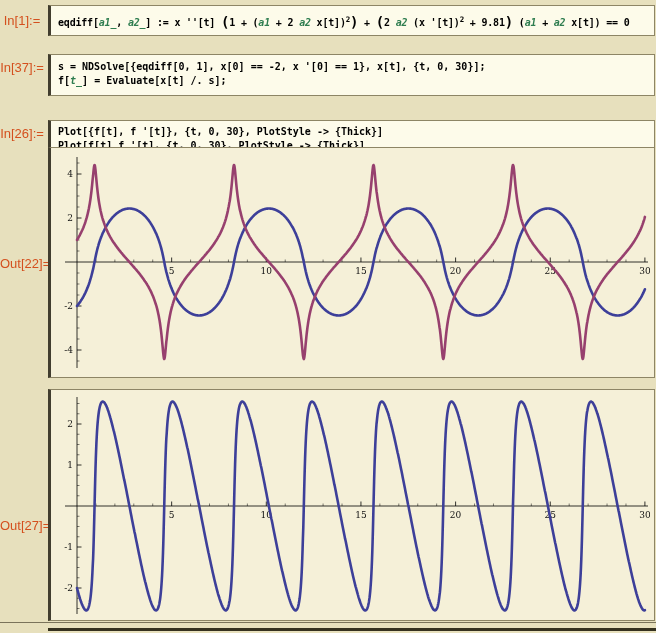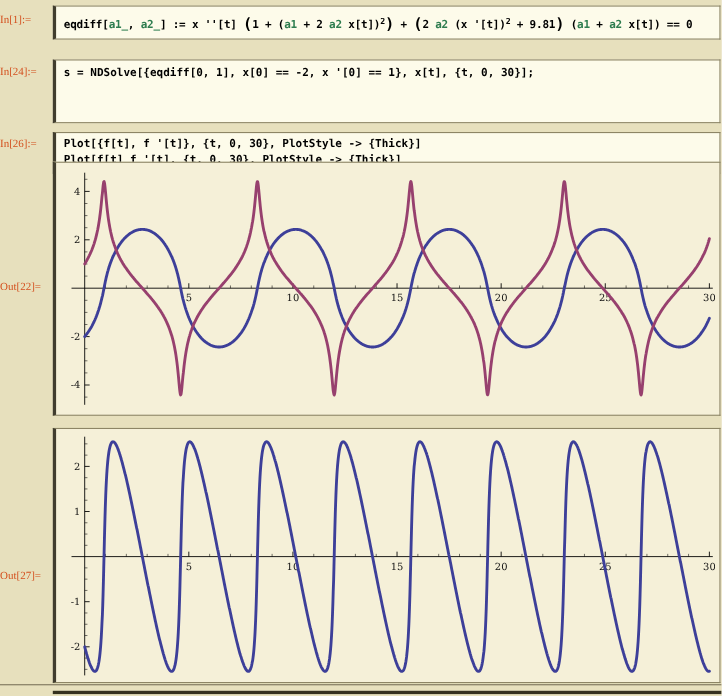--- a/index.html
+++ b/index.html
@@ -1,51 +1,52 @@
 <!DOCTYPE html>
 <html style="--page-bg: #e7e0bd; --cell-bg: #fdfbea; --output-bg: #f5f0d8; --cell-border: #8d8565; --cell-border-left: #413d2e; --label-color: #d4501e; --pattern-color: #2e7d4f; --code-color: #000000;"><head>
 <meta charset="utf-8">
 <style>
   *{box-sizing:border-box}
   html,body{margin:0;padding:0}
   body{width:656px;height:633px;font-family:"DejaVu Sans",sans-serif}
   .notebook{position:relative;width:656px;height:633px;background:var(--page-bg);overflow:hidden}
-  .cell-label{position:absolute;left:0;width:44px;text-align:left;
-    font-family:Liberation Serif, serif;font-size:10px;color:var(--label-color);white-space:nowrap}
+  .cell-label{position:absolute;left:0;width:44px;text-align:center;
+    font-family:Liberation Sans, sans-serif;font-size:13px;color:var(--label-color);white-space:nowrap}
   .cell{position:absolute;left:48px;width:607px;background:var(--cell-bg);
     border:1px solid var(--cell-border);border-left:3px solid var(--cell-border-left)}
   .cell.output{background:var(--output-bg)}
   .code-line{font-family:"DejaVu Sans Mono",monospace;font-weight:bold;font-size:10px;
     line-height:14px;color:var(--code-color);padding-left:7px;white-space:nowrap}
   .tight{letter-spacing:-0.2px}
-  .seg-p{color:var(--pattern-color)}
+  .seg-p{font-style:italic;color:var(--pattern-color)}
   .seg-sup{font-size:7.5px;vertical-align:3.5px}
   .seg-big{font-size:14px;vertical-align:-1px}
   .cell svg{display:block;margin:1px 0 0 2px}
   svg text{font-family:"DejaVu Serif",serif;font-size:9px;fill:#111}
   .insertion-line{position:absolute;left:0;top:622px;width:656px;height:1px;background:#7a735a}
   .next-cell-edge{position:absolute;left:48px;top:628px;width:608px;height:3px;background:#35311f}
 </style>
 </head>
 <body>
 
 <div class="notebook">
 
   <div class="cell-label" style="top:13px">In[1]:=</div>
-  <div class="cell-label" style="top:60px">In[24]:=</div>
+  <div class="cell-label" style="top:60px">In[37]:=</div>
   <div class="cell-label" style="top:126px">In[26]:=</div>
   <div class="cell-label" style="top:256px">Out[22]=</div>
   <div class="cell-label" style="top:518px">Out[27]=</div>
 
   <div class="cell input" id="cell-in1" style="top:5px;height:31px;padding-top:7px">
     <div class="code-line tight"><span>eqdiff[</span><span class="seg-p">a1_</span><span>, </span><span class="seg-p">a2_</span><span>] := x ''[t] </span><span class="seg-big">(</span><span>1 + (</span><span class="seg-p">a1</span><span> + 2 </span><span class="seg-p">a2</span><span> x[t])</span><span class="seg-sup">2</span><span class="seg-big">)</span><span> + </span><span class="seg-big">(</span><span>2 </span><span class="seg-p">a2</span><span> (x '[t])</span><span class="seg-sup">2</span><span> + 9.81</span><span class="seg-big">)</span><span> (</span><span class="seg-p">a1</span><span> + </span><span class="seg-p">a2</span><span> x[t]) == 0</span></div>
   </div>
 
-  <div class="cell input" id="cell-in24" style="top:54px;height:58px;padding-top:5px">
+  <div class="cell input" id="cell-in24" style="top:54px;height:42px;padding-top:5px">
     <div class="code-line"><span>s = NDSolve[{eqdiff[0, 1], x[0] == -2, x '[0] == 1}, x[t], {t, 0, 30}];</span></div>
+    <div class="code-line"><span>f[</span><span class="seg-p">t_</span><span>] = Evaluate[x[t] /. s];</span></div>
   </div>
 
   <div class="cell input" id="cell-in26" style="top:120px;height:38px;padding-top:4px">
     <div class="code-line"><span>Plot[{f[t], f '[t]}, {t, 0, 30}, PlotStyle -&gt; {Thick}]</span></div>
     <div class="code-line"><span>Plot[f[t] f '[t], {t, 0, 30}, PlotStyle -&gt; {Thick}]</span></div>
   </div>
 
   <div class="cell output" id="cell-out26" style="top:147px;height:231px">
     <svg id="plot1" width="597" height="227">
         <line x1="12" y1="113" x2="595" y2="113" stroke="#000" stroke-width="0.8"></line>

